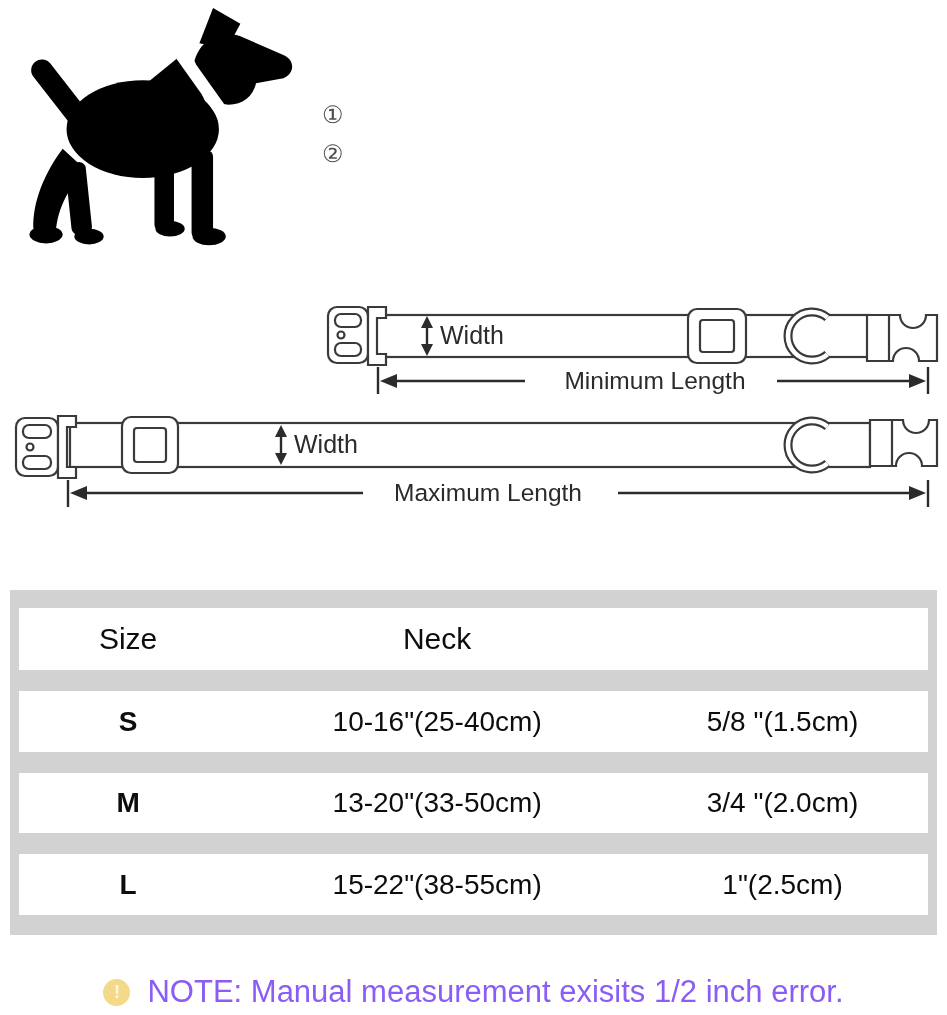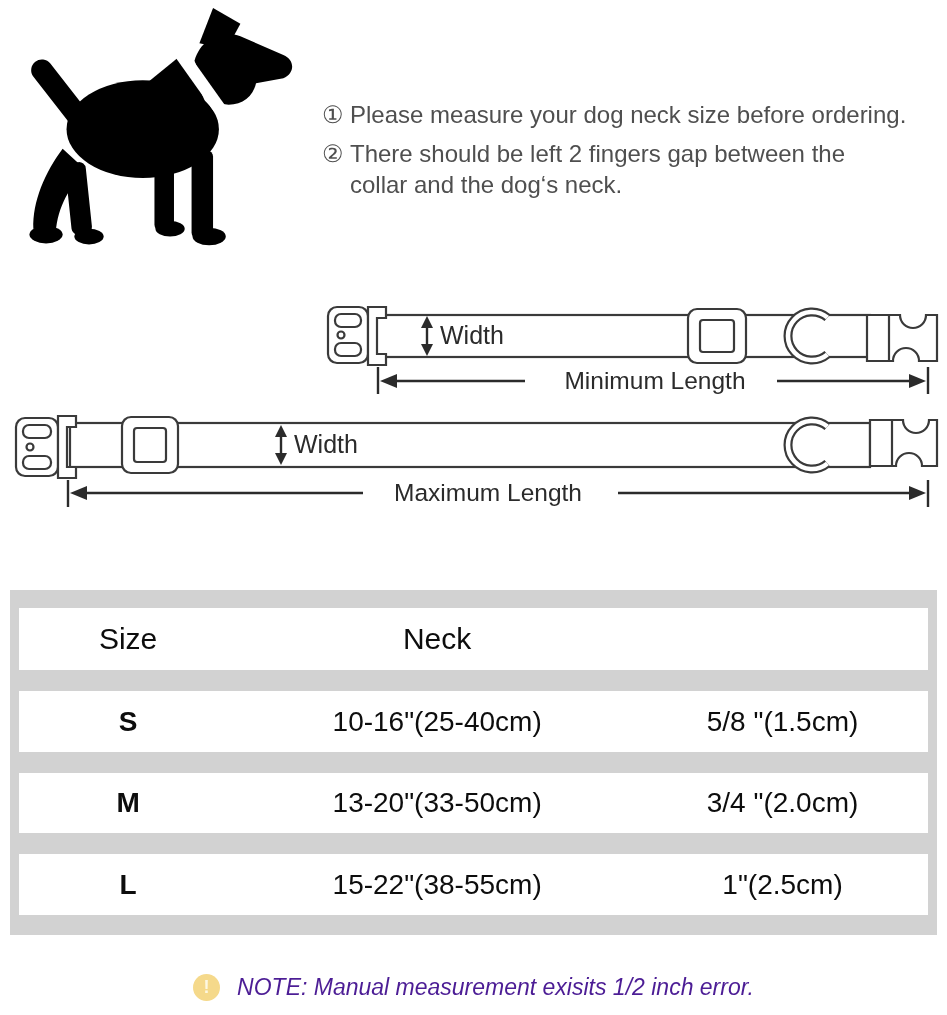--- a/index.html
+++ b/index.html
@@ -22,21 +22,21 @@
          align-items:center;text-align:center;color:#0d0d0d;}
   .t-row.header{height:70px;font-size:30px;font-weight:400;}
   .t-row.body{height:68px;font-size:28px;}
   .t-row.body .cell-size{font-weight:700;font-size:28px;}
   
   #note-row{position:absolute;left:0;top:974px;width:947px;display:flex;
             justify-content:center;align-items:center;gap:17px;}
   #note-icon{width:27px;height:27px;border-radius:50%;background:#f5d98b;
              display:flex;align-items:center;justify-content:center;
              color:#fdf8e3;font-weight:700;font-size:18px;}
-  #note-text{font-size:23px;color:#4c1d95;font-style:italic;}
+  #note-text{font-size:31px;color:#8b5cf6;}
   
   #dog{position:absolute;left:6px;top:4px;}
 </style>
 </head>
 <body>
 
 <div id="page">
 
   <svg id="dog" width="293" height="261" viewBox="0 0 300 267">
     <g fill="#000000">
@@ -53,30 +53,23 @@
       <ellipse cx="41" cy="236" rx="17" ry="9"></ellipse>
       <rect x="64" y="162" width="21" height="74" rx="7" transform="rotate(-6 74 200)"></rect>
       <ellipse cx="85" cy="238" rx="15" ry="8"></ellipse>
     </g>
     <line x1="174" y1="44" x2="218" y2="106" stroke="#ffffff" stroke-width="13"></line>
   </svg>
 
   <div id="instructions">
     <div class="instr-item">
       <span class="instr-bullet">①</span>
-      <div class="instr-lines">
-        <div>Please measure your dog neck size before ordering.</div>
-      </div>
     </div>
     <div class="instr-item">
       <span class="instr-bullet">②</span>
-      <div class="instr-lines">
-        <div>There should be left 2 fingers gap between the</div>
-        <div>collar and the dog‘s neck.</div>
-      </div>
     </div>
   </div>
 
   <svg class="collar-svg" style="left:322px;top:295px;" width="625" height="110" viewBox="0 0 625 110">
     <g stroke="#3a3a3a" stroke-width="2.2" fill="#ffffff">
       <rect x="52" y="20" width="496" height="42"></rect>
       <rect x="6" y="12" width="40" height="56" rx="9"></rect>
       <rect x="13" y="19" width="26" height="13" rx="6"></rect>
       <rect x="13" y="48" width="26" height="13" rx="6"></rect>
       <circle cx="19" cy="40" r="3.5"></circle>

